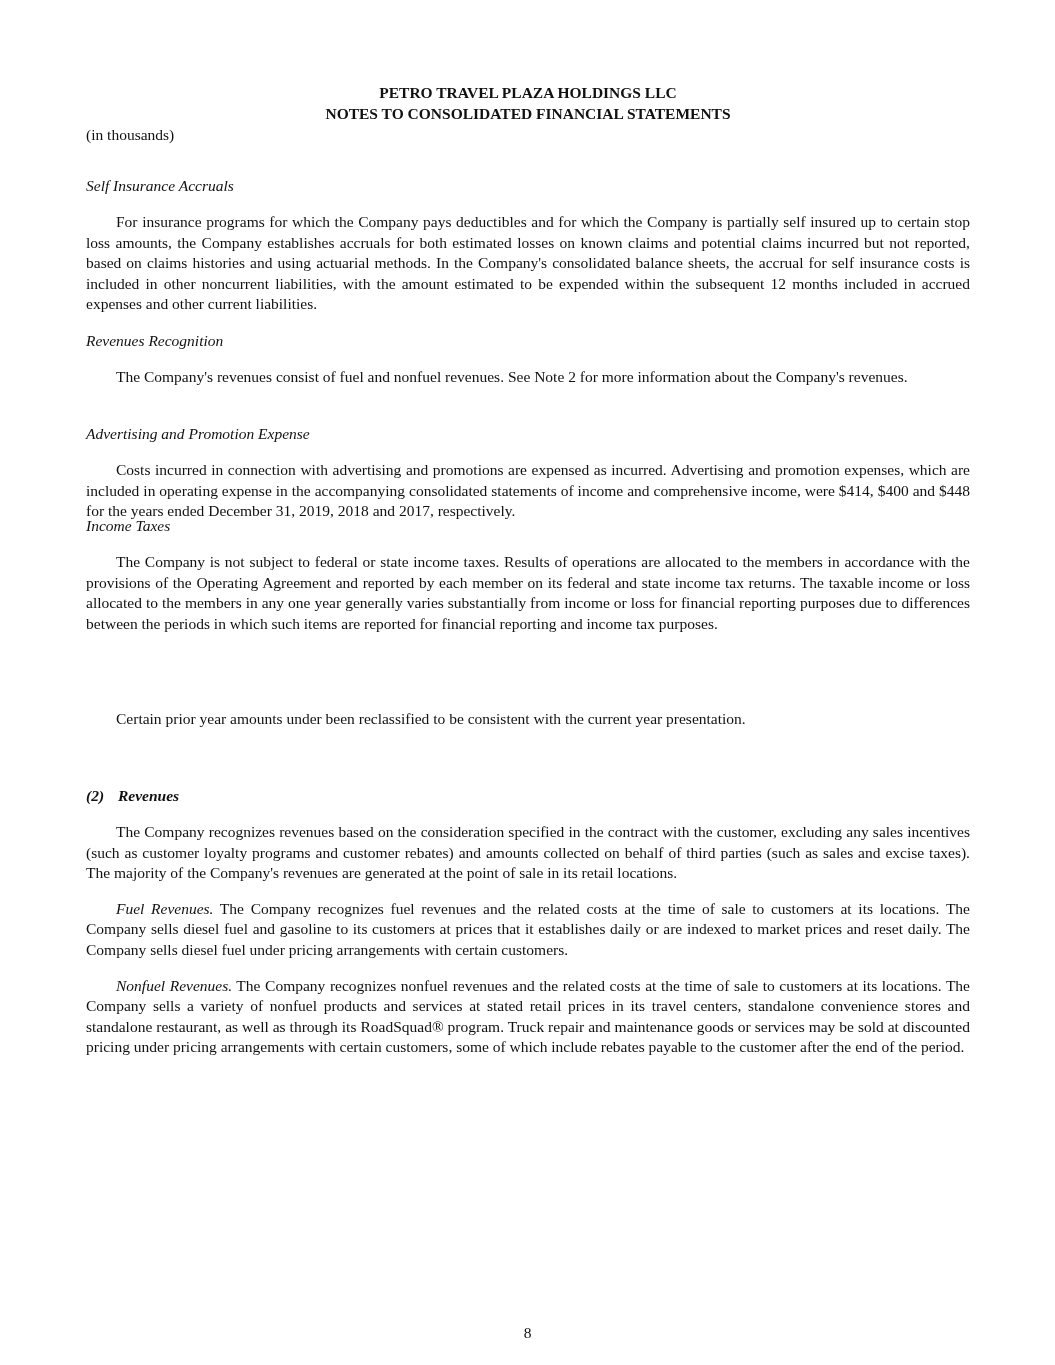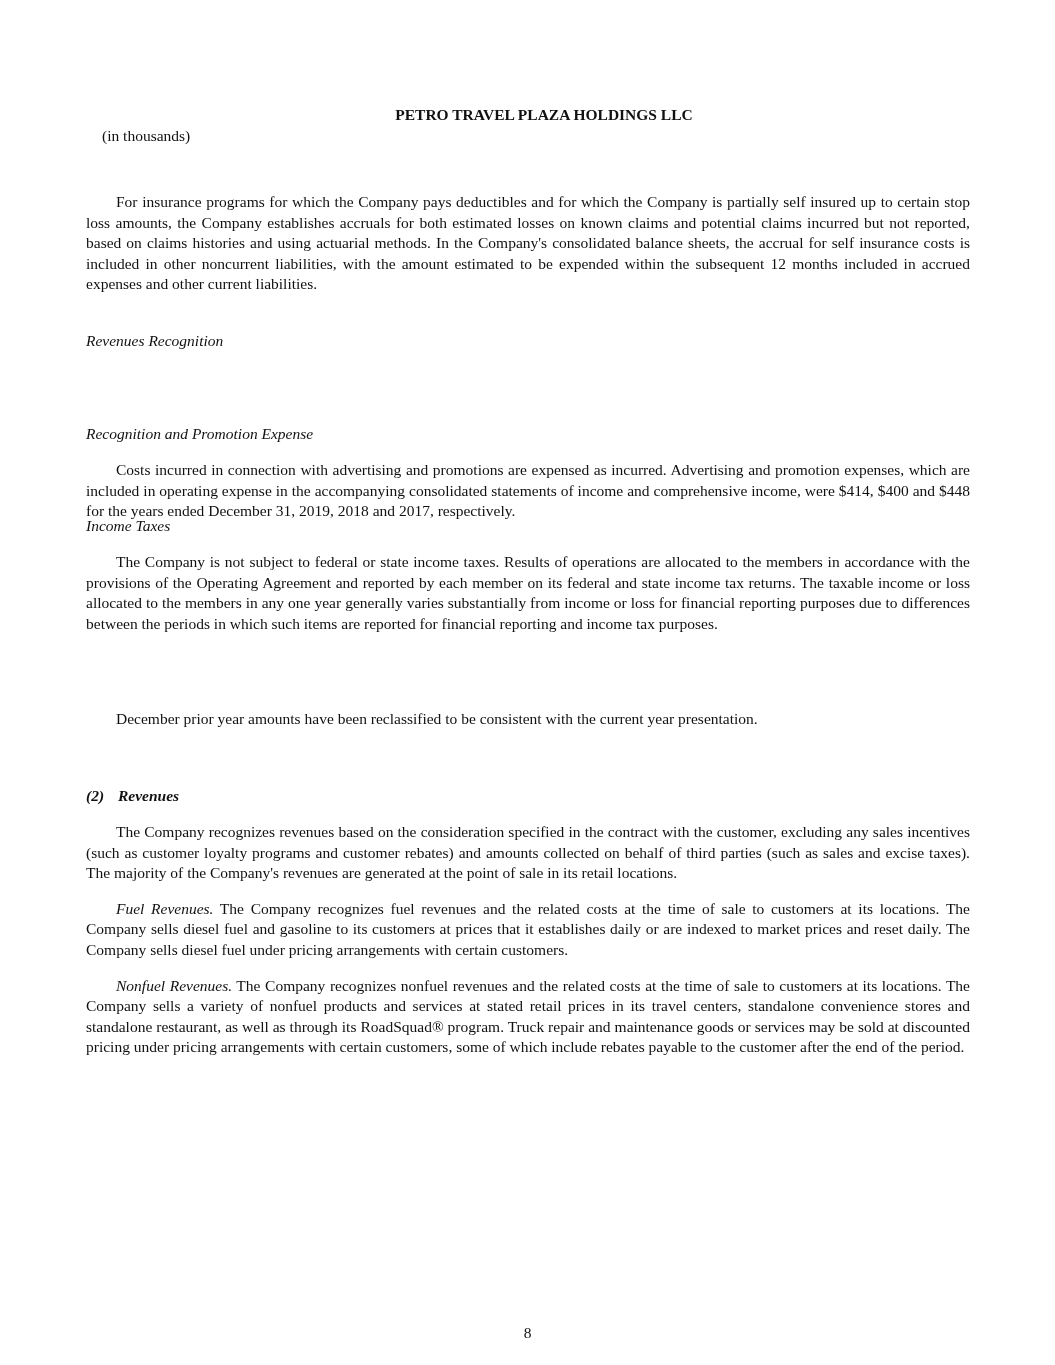--- a/index.html
+++ b/index.html
@@ -1,62 +1,65 @@
 <!DOCTYPE html>
 <html><head>
 <meta charset="utf-8">
 <style>
   html, body { margin: 0; padding: 0; background: #ffffff; }
   body {
     width: 1055px; height: 1365px; position: relative; overflow: hidden;
     font-family: "Liberation Serif", "DejaVu Serif", serif;
     color: #111111;
   }
-  .page { position: absolute; left: 102px; top: 82px; width: 884px; margin-top: 22px; }
+  .page { position: absolute; left: 86px; top: 82px; width: 884px; }
   .hdr { text-align: center; font-weight: bold; font-size: 15.5px; line-height: 21px; }
   .hdr-sub { text-align: left; font-size: 15.5px; line-height: 21px; font-weight: normal; }
   .sec-title { font-style: italic; font-size: 15.5px; line-height: 20px; margin: 0; }
   p.body {
     font-size: 15.5px; line-height: 20.6px; text-align: justify; margin: 0;
     text-indent: 30px;
   }
   .blk { position: absolute; left: 86px; width: 884px; }
   .note-title { font-weight: bold; font-size: 15.5px; line-height: 20px; font-style: italic; }
   .note-title .num { display: inline-block; width: 32px; }
   .lead { font-style: italic; }
   .pgnum { position: absolute; top: 1324px; left: 0; width: 1055px; text-align: center; font-size: 15.5px; }
 </style>
 </head>
 <body>
 
 <div class="page">
   <div class="hdr">PETRO TRAVEL PLAZA HOLDINGS LLC</div>
+  <div class="hdr">NOTES TO CONSOLIDATED FINANCIAL STATEMENTS</div>
   <div class="hdr-sub">(in thousands)</div>
 </div>
 
 <div class="blk" style="top:176px;">
+  <div class="sec-title">Self Insurance Accruals</div>
   <p class="body" style="margin-top:16px;">For insurance programs for which the Company pays deductibles and for which the Company is partially self insured up to certain stop loss amounts, the Company establishes accruals for both estimated losses on known claims and potential claims incurred but not reported, based on claims histories and using actuarial methods. In the Company's consolidated balance sheets, the accrual for self insurance costs is included in other noncurrent liabilities, with the amount estimated to be expended within the subsequent 12 months included in accrued expenses and other current liabilities.</p>
 </div>
 
 <div class="blk" style="top:331px;">
   <div class="sec-title">Revenues Recognition</div>
+  <p class="body" style="margin-top:16px;">The Company's revenues consist of fuel and nonfuel revenues. See Note 2 for more information about the Company's revenues.</p>
 </div>
 
 <div class="blk" style="top:424px;">
-  <div class="sec-title">Recognition and Promotion Expense</div>
+  <div class="sec-title">Advertising and Promotion Expense</div>
   <p class="body" style="margin-top:16px;">Costs incurred in connection with advertising and promotions are expensed as incurred. Advertising and promotion expenses, which are included in operating expense in the accompanying consolidated statements of income and comprehensive income, were $414, $400 and $448 for the years ended December 31, 2019, 2018 and 2017, respectively.</p>
 </div>
 
 <div class="blk" style="top:516px;">
   <div class="sec-title">Income Taxes</div>
   <p class="body" style="margin-top:16px;">The Company is not subject to federal or state income taxes. Results of operations are allocated to the members in accordance with the provisions of the Operating Agreement and reported by each member on its federal and state income tax returns. The taxable income or loss allocated to the members in any one year generally varies substantially from income or loss for financial reporting purposes due to differences between the periods in which such items are reported for financial reporting and income tax purposes.</p>
 </div>
 
 <div class="blk" style="top:693px;">
-  <p class="body" style="margin-top:16px;">December prior year amounts have been reclassified to be consistent with the current year presentation.</p>
+  <p class="body" style="margin-top:16px;">Certain prior year amounts under been reclassified to be consistent with the current year presentation.</p>
 </div>
 
 <div class="blk" style="top:786px;">
   <div class="note-title">
     <span class="num">(2)</span><span>Revenues</span>
   </div>
   <p class="body" style="margin-top:16px;">The Company recognizes revenues based on the consideration specified in the contract with the customer, excluding any sales incentives (such as customer loyalty programs and customer rebates) and amounts collected on behalf of third parties (such as sales and excise taxes). The majority of the Company's revenues are generated at the point of sale in its retail locations.</p>
   <p class="body" style="margin-top:15px;"><span class="lead">Fuel Revenues.</span><span> The Company recognizes fuel revenues and the related costs at the time of sale to customers at its locations. The Company sells diesel fuel and gasoline to its customers at prices that it establishes daily or are indexed to market prices and reset daily. The Company sells diesel fuel under pricing arrangements with certain customers.</span></p>
   <p class="body" style="margin-top:15px;"><span class="lead">Nonfuel Revenues.</span><span> The Company recognizes nonfuel revenues and the related costs at the time of sale to customers at its locations. The Company sells a variety of nonfuel products and services at stated retail prices in its travel centers, standalone convenience stores and standalone restaurant, as well as through its RoadSquad® program. Truck repair and maintenance goods or services may be sold at discounted pricing under pricing arrangements with certain customers, some of which include rebates payable to the customer after the end of the period.</span></p>
 </div>

